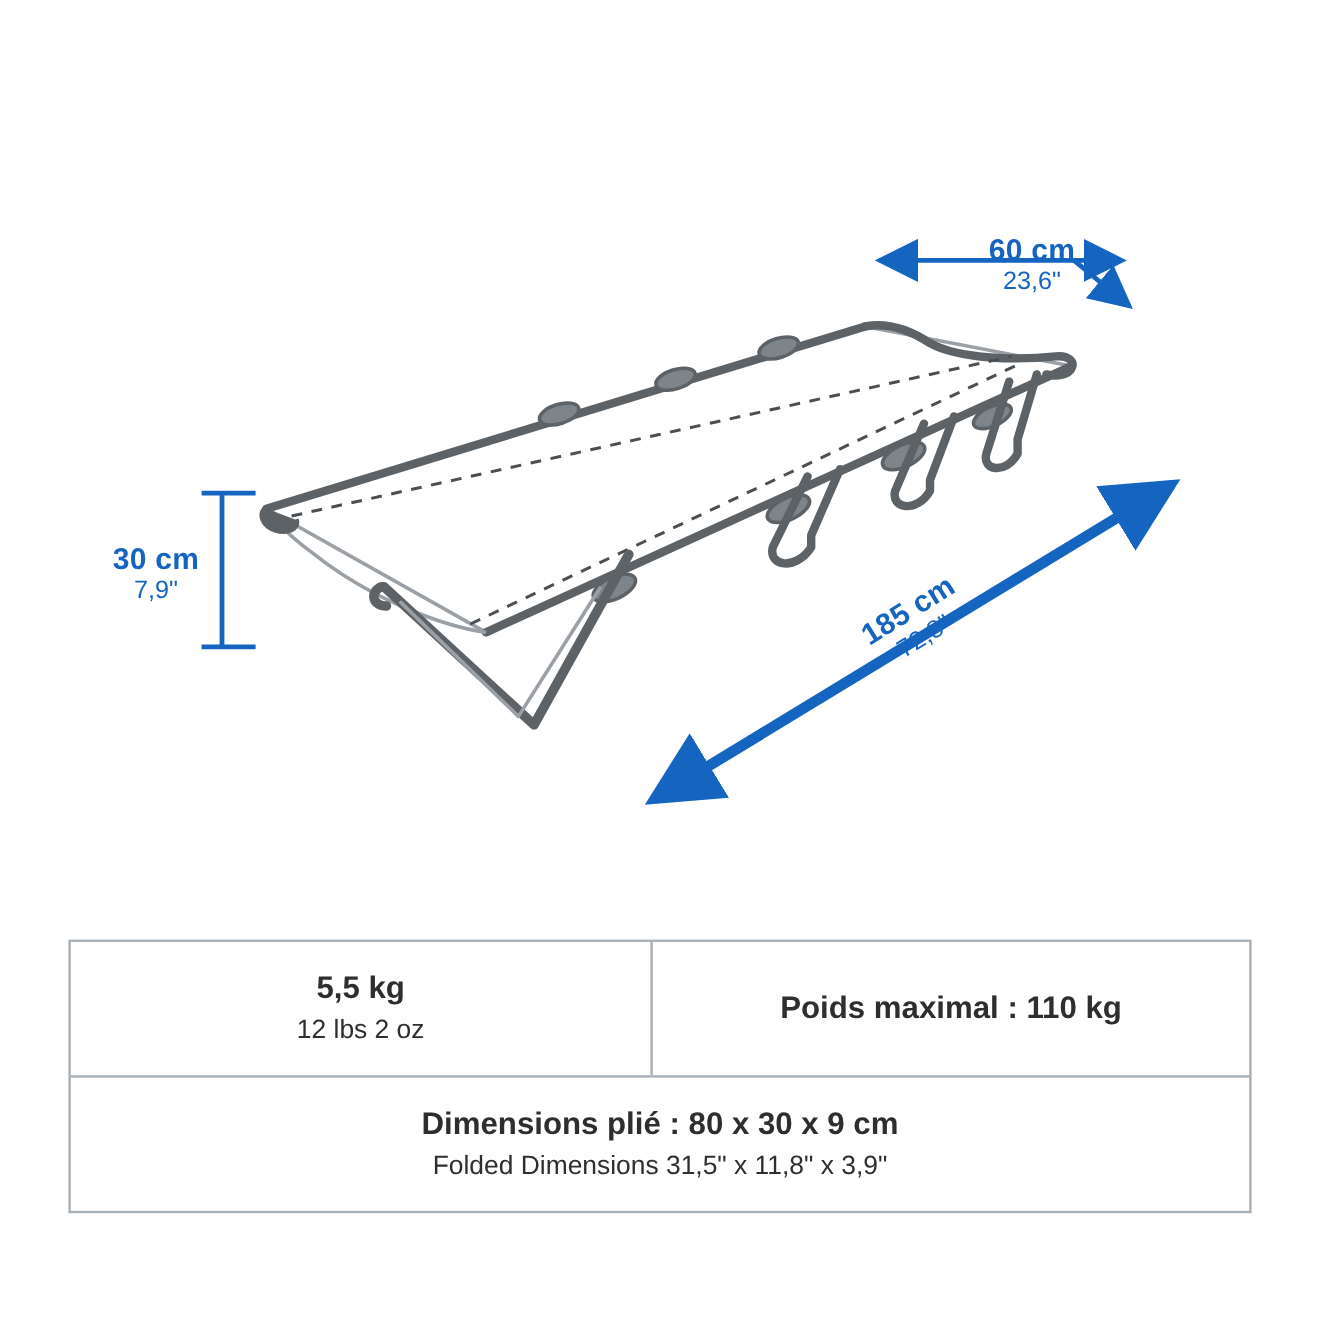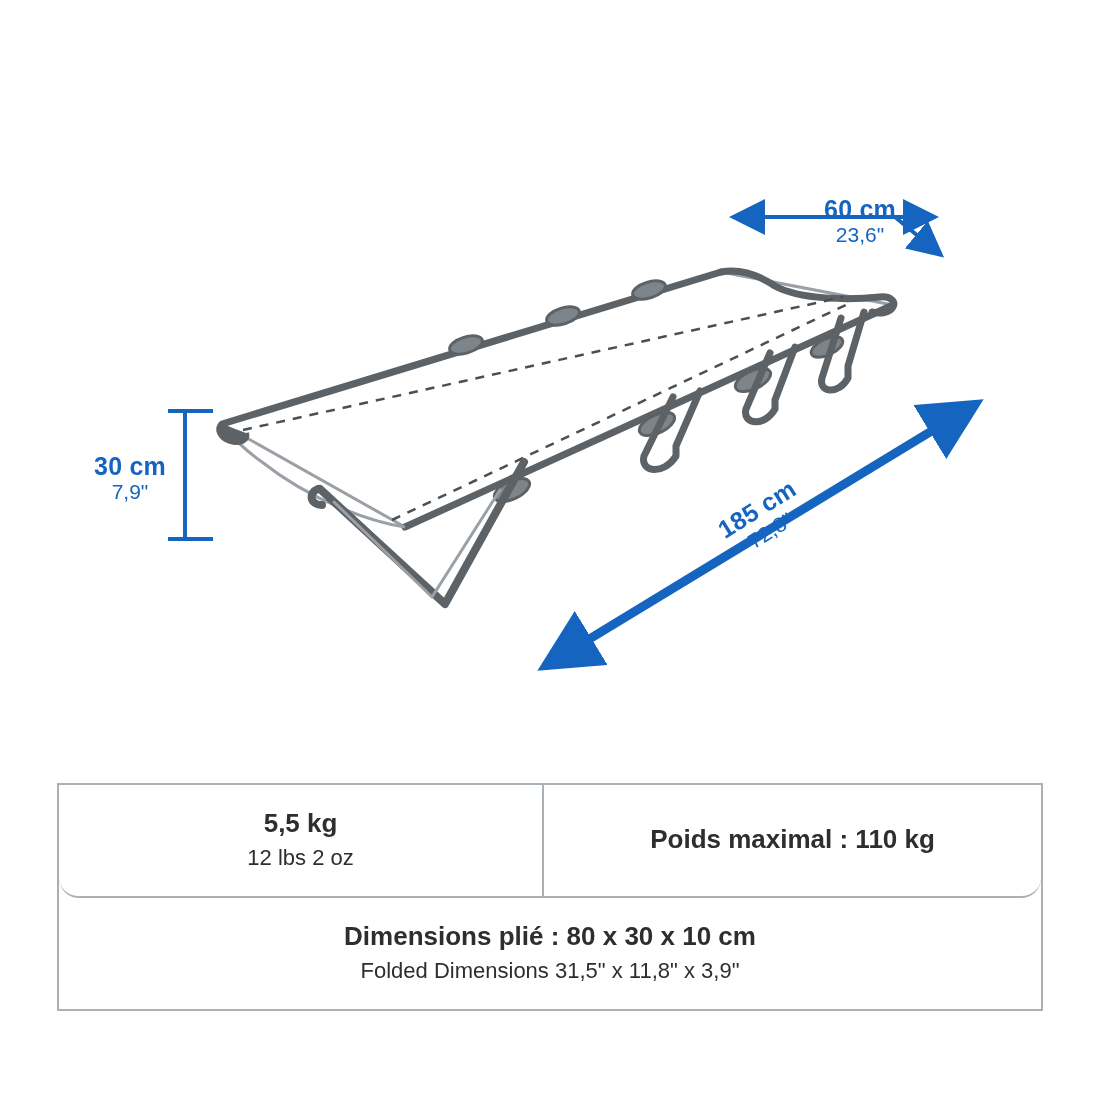--- a/index.html
+++ b/index.html
@@ -73,21 +73,20 @@
     border: 2px solid #a9b0b6;
     box-sizing: border-box;
     background: #ffffff;
   }
   .spec-row {
     display: flex;
     width: 100%;
   }
   .spec-row.top {
     border-bottom: 2px solid #a9b0b6;
-    border-radius: 20px;
   }
   .spec-cell {
     box-sizing: border-box;
     padding: 22px 10px 24px 10px;
     text-align: center;
     display: flex;
     flex-direction: column;
     justify-content: center;
     align-items: center;
   }
@@ -206,19 +205,19 @@
       <div class="spec-cell left">
         <div class="spec-primary">5,5 kg</div>
         <div class="spec-secondary">12 lbs 2 oz</div>
       </div>
       <div class="spec-cell right">
         <div class="spec-primary">Poids maximal : 110 kg</div>
       </div>
     </div>
     <div class="spec-row">
       <div class="spec-cell full">
-        <div class="spec-primary">Dimensions plié : 80 x 30 x 10 cm</div>
+        <div class="spec-primary">Dimensions plié : 80 x 30 x 9 cm</div>
         <div class="spec-secondary">Folded Dimensions 31,5" x 11,8" x 3,9"</div>
       </div>
     </div>
   </div>
 
 </div>
 
 </body></html>

